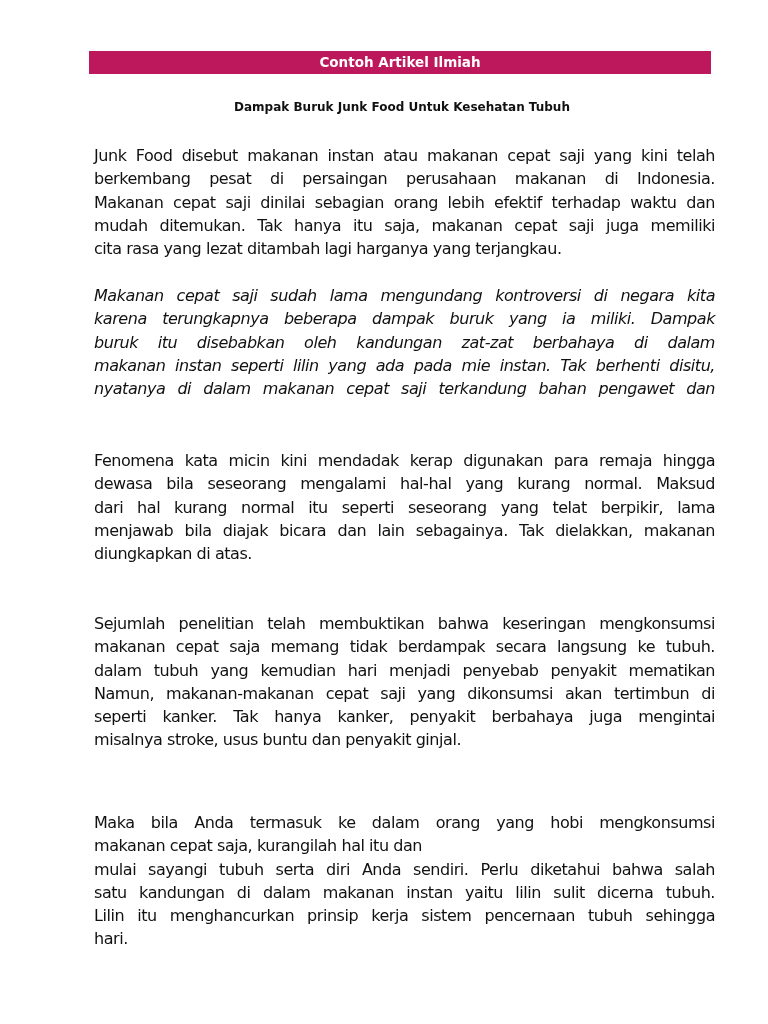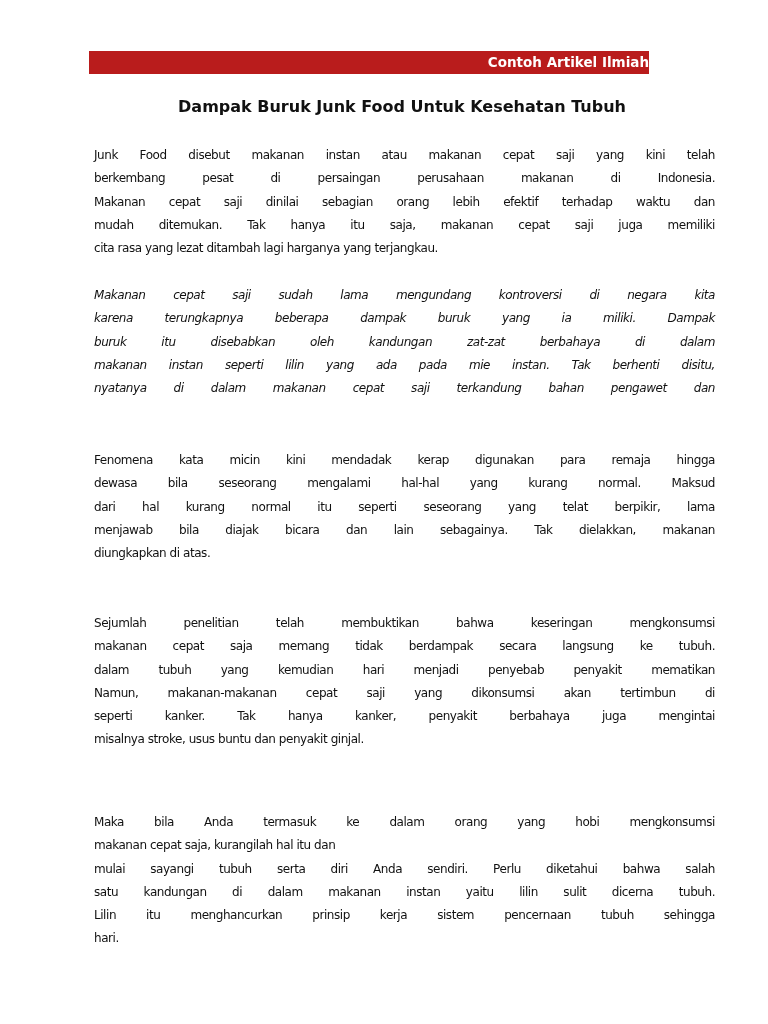--- a/index.html
+++ b/index.html
@@ -1,31 +1,31 @@
 <!DOCTYPE html>
 <html><head>
 <meta charset="utf-8">
 <style>
   html, body { margin: 0; padding: 0; }
   body {
     width: 768px; height: 1024px; background: #ffffff; position: relative; overflow: hidden;
     font-family: "DejaVu Sans", "Liberation Sans", sans-serif; color: #111111;
   }
   .header-bar {
-    position: absolute; left: 89px; top: 51px; width: 560px; height: 23px;
-    background: #b91c1c; color: #ffffff; text-align: right;
+    position: absolute; left: 89px; top: 51px; width: 622px; height: 23px;
+    background: #be185d; color: #ffffff; text-align: center;
     font-weight: bold; font-size: 13.5px; line-height: 23px;
   }
   .title {
     position: absolute; left: 89px; width: 626px; top: 96px;
-    text-align: center; font-weight: bold; font-size: 16px; line-height: 22px; color: #111111;
+    text-align: center; font-weight: bold; font-size: 12px; line-height: 22px; color: #111111;
   }
   .para { position: absolute; left: 94px; width: 621px; }
   .line {
-    display: block; height: 23.3px; line-height: 23.3px; font-size: 12px;
+    display: block; height: 23.3px; line-height: 23.3px; font-size: 16px;
     white-space: nowrap; letter-spacing: -0.45px; word-spacing: 0px;
   }
   .line.j { text-align: justify; text-align-last: justify; }
 </style>
 </head>
 <body>
 
 <div class="header-bar">
   <span>Contoh Artikel Ilmiah</span>
 </div>

